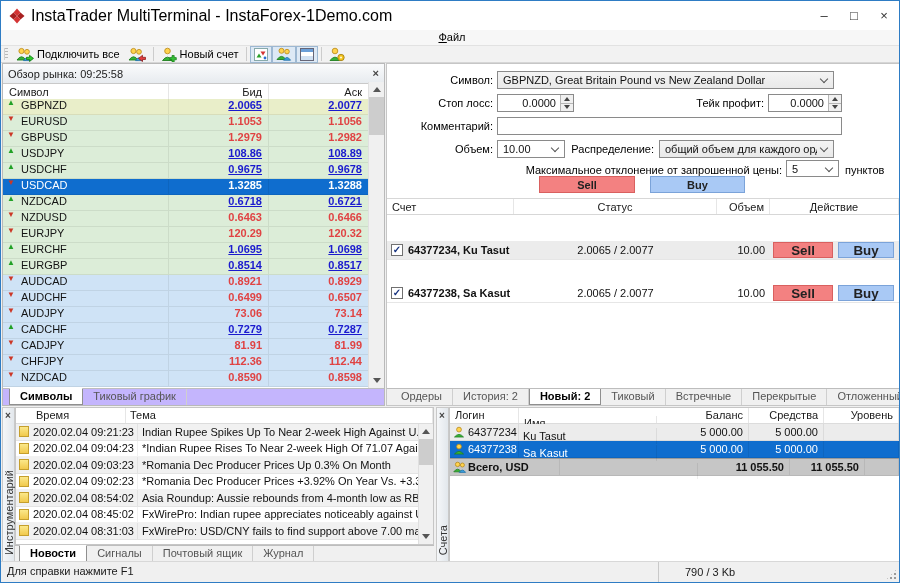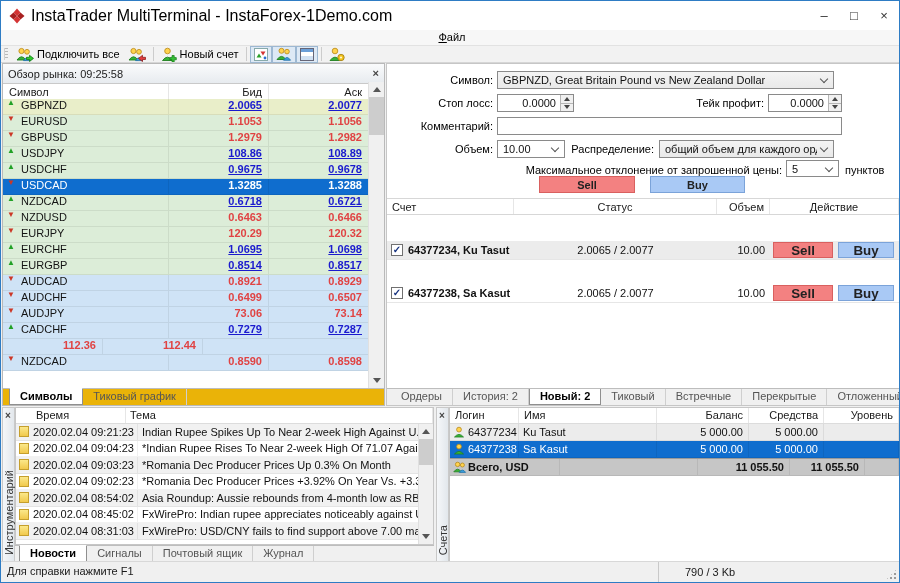--- a/index.html
+++ b/index.html
@@ -65,21 +65,21 @@
   .trend-down::before { content:"▼"; color:var(--trend_down); }
   .zone-khaki { background:var(--row_khaki); }
   .zone-green { background:var(--row_green); }
   .zone-blue  { background:var(--row_blue); }
   .zone-selected { background:var(--selection); }
   .zone-selected .sym { color:#fff; }
   .price-blue .pcell { color:var(--price_blue);text-decoration:underline; }
   .price-red .pcell { color:var(--price_red); }
   .price-white .pcell { color:#fff; }
   .mw-scroll { right:0; top:18px; bottom:17px; }
-  .mw-tabs { position:absolute; left:0; right:0; bottom:0; height:17px; background:#eab308; border-top:1px solid #bdbdbd; display:flex; padding-left:6px; }
+  .mw-tabs { position:absolute; left:0; right:0; bottom:0; height:17px; background:#c4b5fd; border-top:1px solid #bdbdbd; display:flex; padding-left:6px; }
   .tab { padding:1px 10px 0 10px; color:#555; border-right:1px solid #cfcfcf; white-space:nowrap; }
   .tab.state-active { background:#fff; border:1px solid #8f8f8f; border-top:1px solid #fff; margin-top:-1px; color:#000; font-weight:700; }
 
   
   .trade { position:absolute; left:385px; top:62px; width:514px; height:343px; background:#fff; border:1px solid #c6c6c6; }
   .frow { position:absolute; display:flex; align-items:center; }
   .flabel { position:absolute; text-align:right; color:#000; padding-top:3px; }
   .sellbtn,.buybtn { position:absolute; height:17px; border:1px solid; display:flex; align-items:center; justify-content:center; font-size:11px; font-weight:600; color:#222; font-family:inherit; }
   .sellbtn { background:var(--sell_bg); border-color:var(--sell_border); }
   .buybtn { background:var(--buy_bg); border-color:var(--buy_border); }
@@ -128,21 +128,21 @@
   .news-scroll { right:0; top:16px; bottom:0; }
   .news-tabs { position:absolute; left:13px; right:0; bottom:0; height:17px; background:#f0f0f0; border-top:1px solid #bdbdbd; display:flex; padding-left:4px; }
 
   .acc-head { display:flex; height:16px; border-bottom:1px solid #dcdcdc; }
   .acc-head > div { padding:1px 5px 0 5px; border-right:1px solid #e6e6e6; color:#1a1a1a; }
   .accrows { position:absolute; left:0; right:0; top:16px; }
   .accrow { display:flex; height:17px; align-items:center; border-bottom:1px solid rgba(0,0,0,.07); }
   .accrows > div:nth-of-type(1) { background:#ececec; }
   .ac { height:100%; display:flex; align-items:center; border-right:1px solid rgba(0,0,0,.07); overflow:hidden; white-space:nowrap; }
   .ac-login { width:69px; padding-left:3px; gap:3px; }
-  .ac-name { width:138px; padding-left:4px; }
+  .ac-name { width:138px; padding-left:4px;margin-top:8px; }
   .ac-bal { width:92px; justify-content:flex-end; padding-right:5px; }
   .ac-eq { width:75px; justify-content:flex-end; padding-right:5px; }
   .ac-lvl { flex:1; justify-content:flex-end; padding-right:5px; }
   .state-selected { background:var(--selection) !important; color:#fff; }
   .state-total { background:#c6c6c6 !important; font-weight:700; border-top:1px solid #9a9a9a; height:18px; }
   .state-total .ac-login { width:110px; }
   .acicon { width:12px; height:12px; flex:none; }
 
   
   .statusbar { position:absolute; left:0; right:0; bottom:0; height:21px; background:#f0f0f0; border-top:1px solid #d8d8d8; }
@@ -406,22 +406,34 @@
 
         <div class="mwrow zone-blue price-blue">
           <div class="mwc sym">
             <span class="trend trend-up"></span>
             <span>CADCHF</span>
           </div>
           <div class="mwc pcell">0.7279</div>
           <div class="mwc pcell">0.7287</div>
         </div>
 
-
         <div class="mwrow zone-blue price-red">
+          <div class="mwc sym">
+            <span class="trend trend-down"></span>
+            <span>CADJPY</span>
+          </div>
+          <div class="mwc pcell">81.91</div>
+          <div class="mwc pcell">81.99</div>
+        </div>
+
+        <div class="mwrow zone-blue price-red">
+          <div class="mwc sym">
+            <span class="trend trend-down"></span>
+            <span>CHFJPY</span>
+          </div>
           <div class="mwc pcell">112.36</div>
           <div class="mwc pcell">112.44</div>
         </div>
 
         <div class="mwrow zone-blue price-red">
           <div class="mwc sym">
             <span class="trend trend-down"></span>
             <span>NZDCAD</span>
           </div>
           <div class="mwc pcell">0.8590</div>

